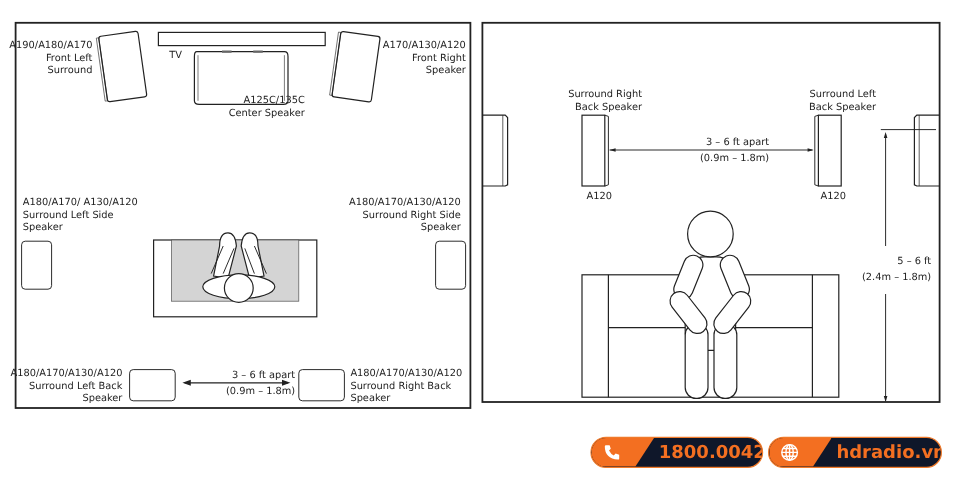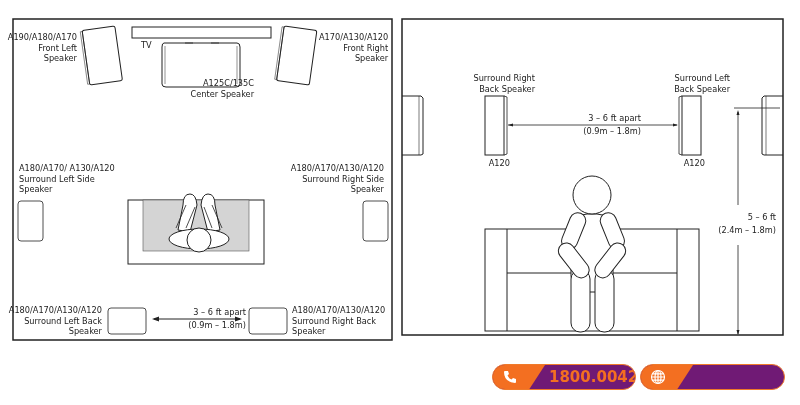--- a/index.html
+++ b/index.html
@@ -1,21 +1,21 @@
 <!DOCTYPE html>
 <html><head>
   <meta charset="utf-8">
   <style>
     html, body { margin: 0; padding: 0; background: #ffffff; }
     body { width: 800px; height: 405px; position: relative; overflow: hidden; font-family: "DejaVu Sans", sans-serif; color: #222; }
     .lbl { position: absolute; font-size: 8.2px; line-height: 10.5px; color: #222; white-space: pre-line; }
     .r { text-align: right; }
     .c { text-align: right; }
     svg.stage { position: absolute; left: 0; top: 0; }
-    .pill { position: absolute; height: 26px; border: 1.5px solid #f07a2a; border-radius: 14px; background: #701a75; overflow: hidden; box-sizing: border-box; }
+    .pill { position: absolute; height: 26px; border: 1.5px solid #f07a2a; border-radius: 14px; background: #0f172a; overflow: hidden; box-sizing: border-box; }
     .pill .tip { position: absolute; left: 0; top: 0; height: 100%; width: 52px; background: #f36f21; clip-path: polygon(0 0, 100% 0, 70% 100%, 0 100%); }
     .pill .txt { position: absolute; top: 0; height: 100%; display: flex; align-items: center; font-weight: bold; color: #f36f21; font-size: 15px; font-family: "DejaVu Sans", sans-serif; }
     .pill .ico { position: absolute; left: 9px; top: 4px; width: 16px; height: 16px; }
   </style>
 </head>
 <body>
 
 <svg class="stage" width="800" height="405" viewBox="0 0 800 405">
 
   <g fill="none" stroke="#222">
@@ -104,21 +104,21 @@
           <rect x="601" y="240" width="16" height="40" rx="8"></rect>
         </g>
       <circle cx="592" cy="195" r="19"></circle>
     </g>
   </g>
 </svg>
 
 <div class="lbl" style="left:141px;top:40px;">TV</div>
 <div class="lbl r" style="left:0px;top:32px;width:77px;">A190/A180/A170
 Front Left
-Speaker</div>
+Surround</div>
 <div class="lbl" style="left:319px;top:32px;text-align:right;">A170/A130/A120
 Front Right
 Speaker</div>
 <div class="lbl c" style="left:150px;top:78px;width:104px;">A125C/135C
 Center Speaker</div>
 <div class="lbl" style="left:19px;top:163px;">A180/A170/ A130/A120
 Surround Left Side
 Speaker</div>
 <div class="lbl r" style="left:280px;top:163px;width:104px;">A180/A170/A130/A120
 Surround Right Side
@@ -153,13 +153,14 @@
 <div class="pill" style="left:640px;top:364px;width:145px;">
   <div class="tip"></div>
   <svg class="ico" viewBox="0 0 16 16" fill="none" stroke="#fff" stroke-width="1.2">
     <circle cx="8" cy="8" r="6.5"></circle>
     <ellipse cx="8" cy="8" rx="3" ry="6.5"></ellipse>
     <line x1="8" y1="1.5" x2="8" y2="14.5"></line>
     <line x1="1.5" y1="8" x2="14.5" y2="8"></line>
     <line x1="2.5" y1="4.8" x2="13.5" y2="4.8"></line>
     <line x1="2.5" y1="11.2" x2="13.5" y2="11.2"></line>
   </svg>
+  <span class="txt" style="left:56px;">hdradio.vn</span>
 </div>
 
 </body></html>

